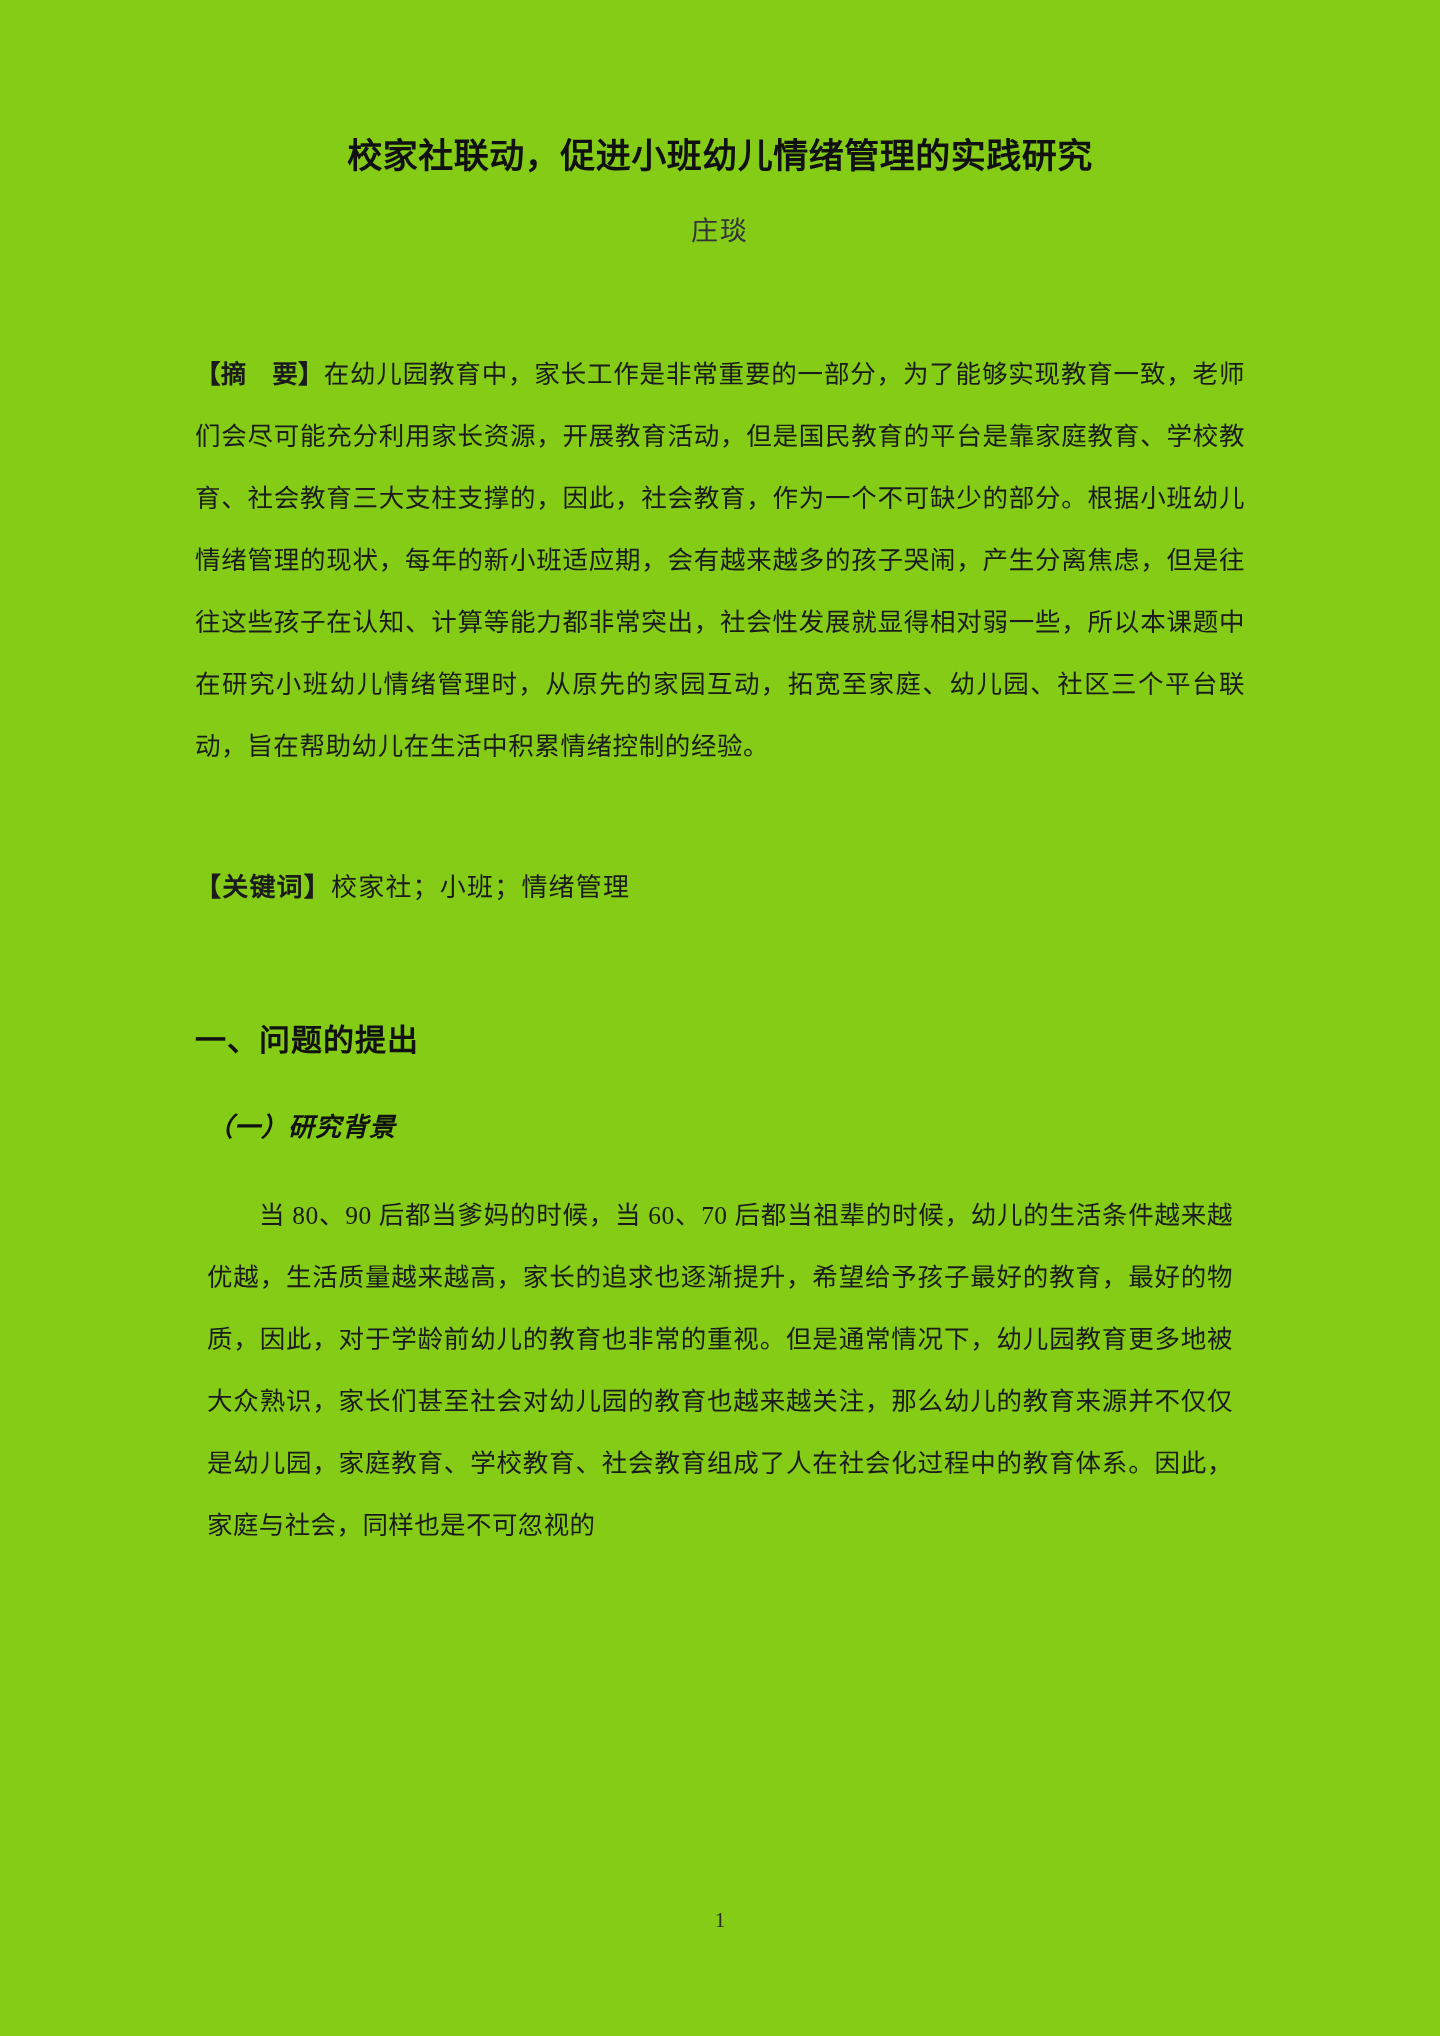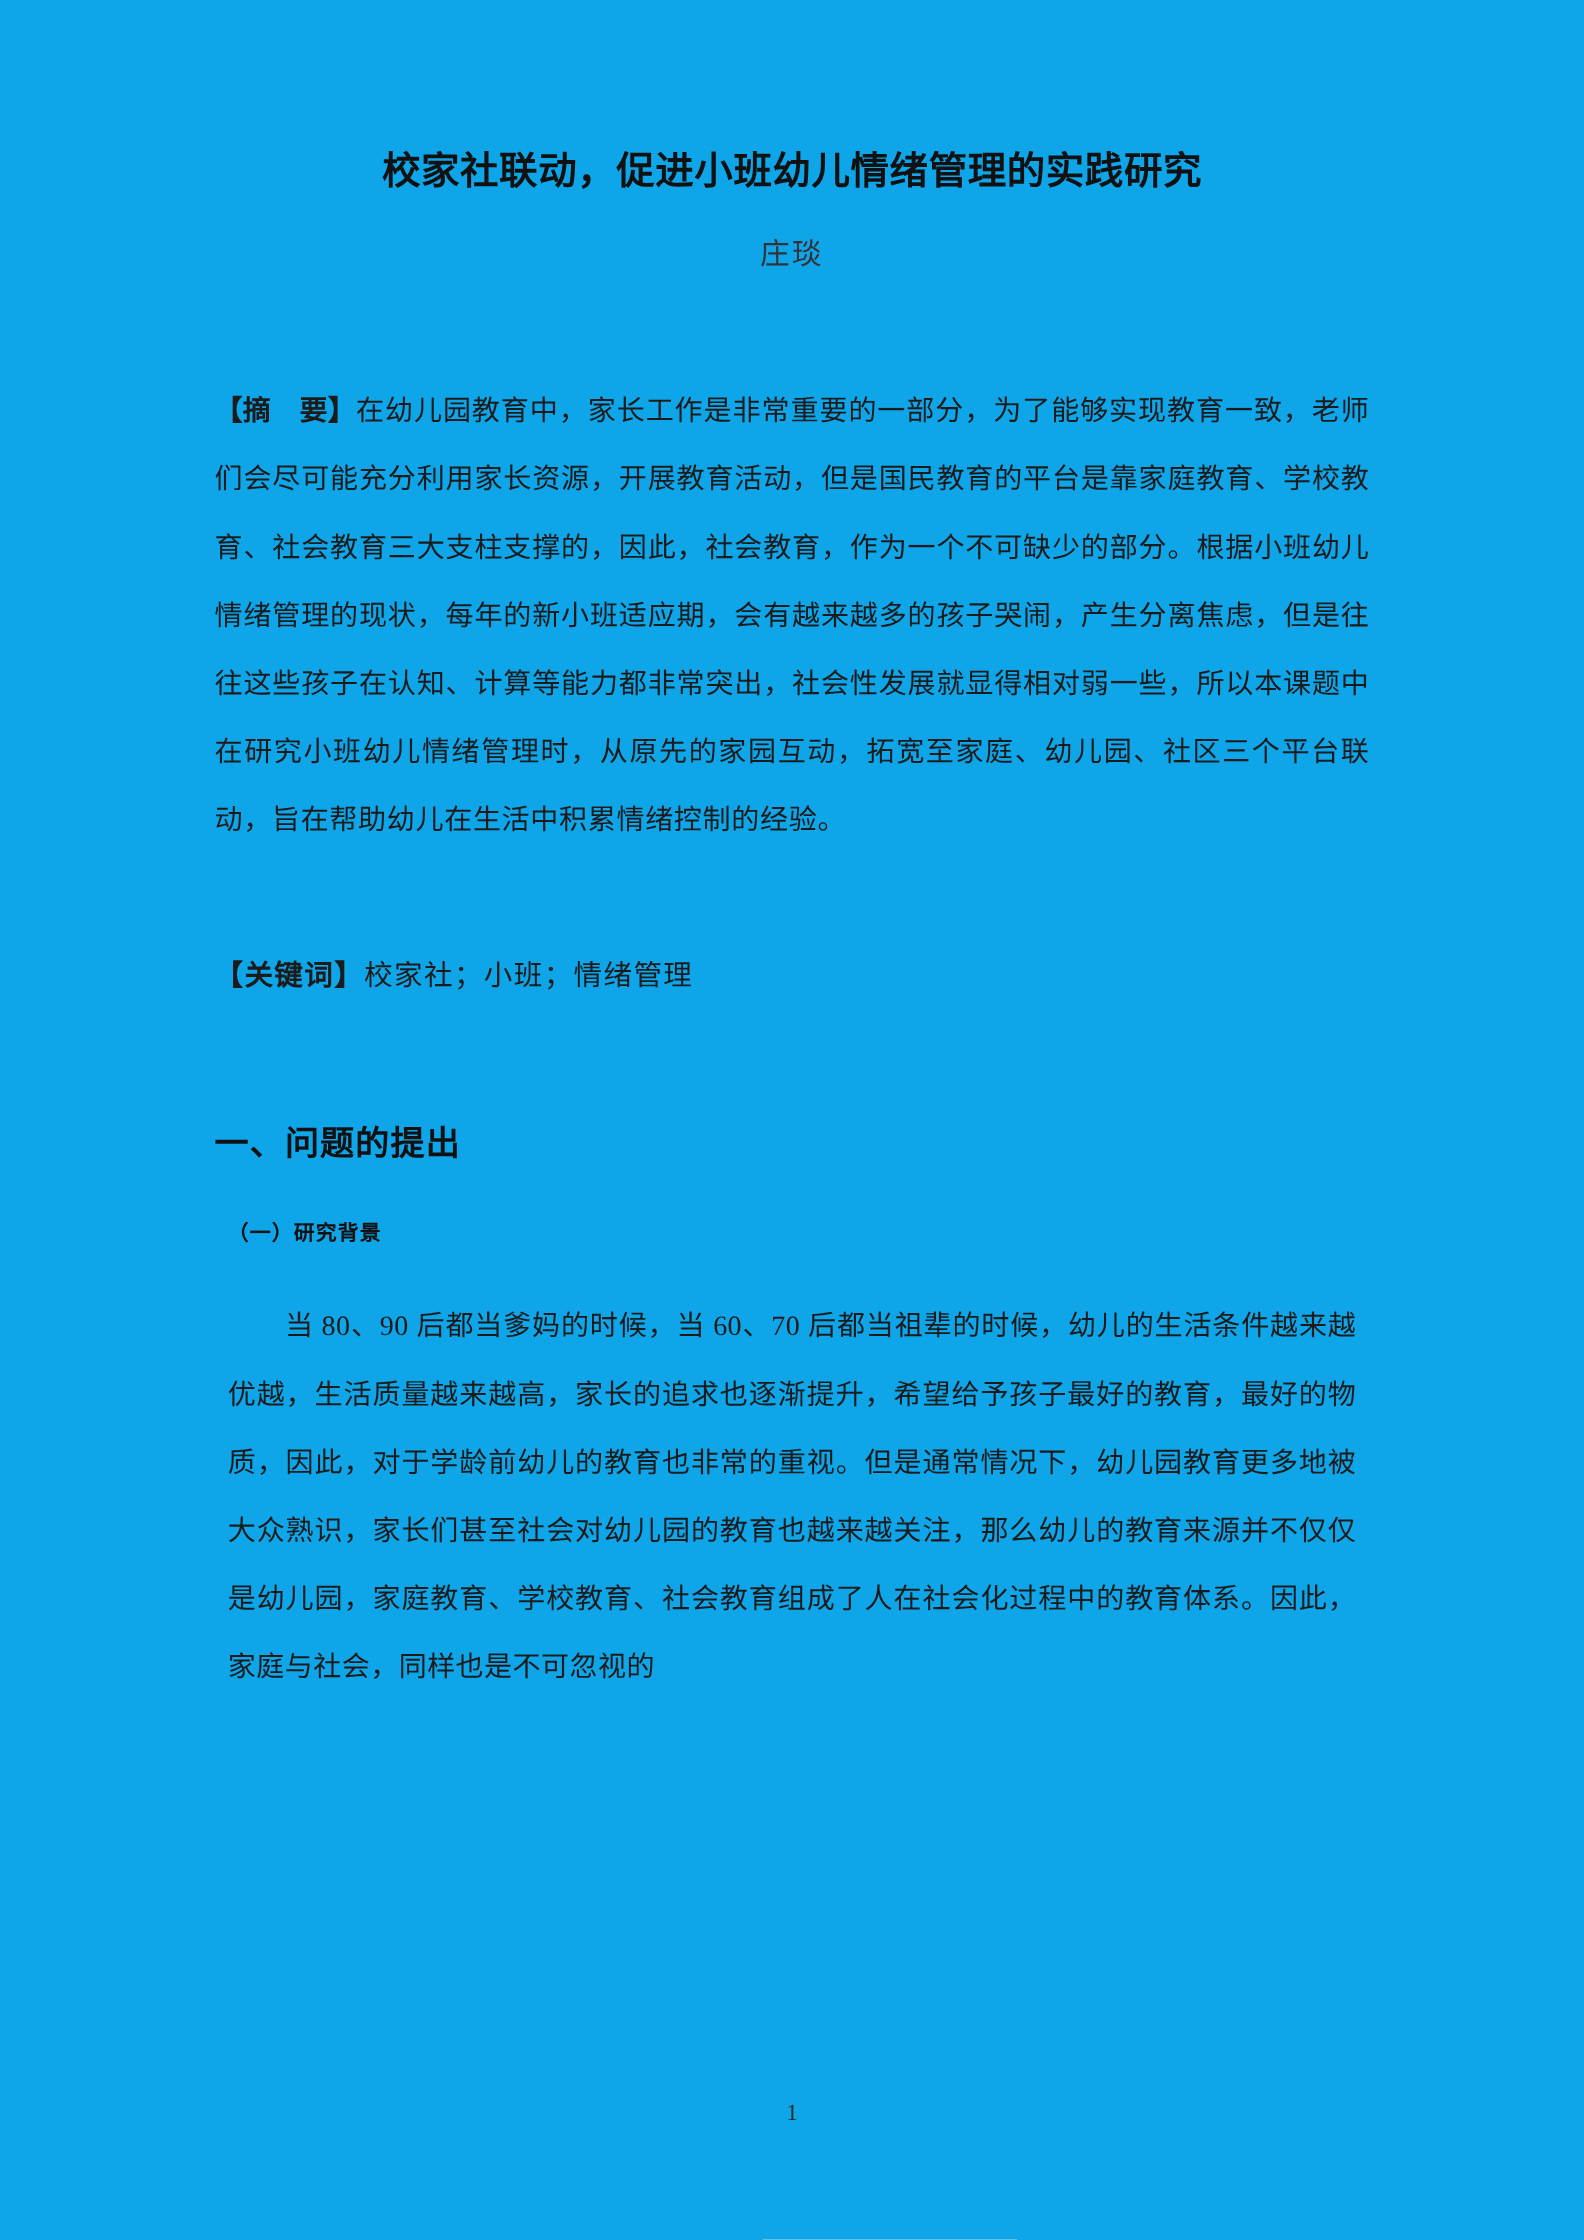--- a/index.html
+++ b/index.html
@@ -13,21 +13,21 @@
     height: 2036px;
     position: relative;
     font-family: "Liberation Serif", "DejaVu Serif", serif;
     color: #1a1a1a;
     overflow: hidden;
   }
 
   .page {
     position: absolute;
     inset: 0;
-    background: #0ea5e9;
+    background: #84cc16;
     padding: 0;
   }
 
   .content {
     position: absolute;
     left: 195px;
     right: 195px;
     top: 0;
     width: 1050px;
   }
@@ -105,26 +105,27 @@
     font-weight: 700;
     font-size: 31px;
     color: #111111;
     margin: 0;
     padding-top: 96px;
     letter-spacing: 1px;
   }
   .h2-heading {
     font-family: "Liberation Sans", "DejaVu Sans", sans-serif;
     font-weight: 700;
-    font-size: 19px;
+    font-size: 26px;
     color: #111111;
     margin: 0;
     padding-top: 46px;
     padding-left: 12px;
     letter-spacing: 1px;
+    font-style: italic;
   }
 
   
   .body-para {
     font-family: "Liberation Serif", "DejaVu Serif", serif;
     font-size: 25.5px;
     line-height: 62px;
     text-align: justify;
     text-justify: inter-ideograph;
     text-indent: 52px;

